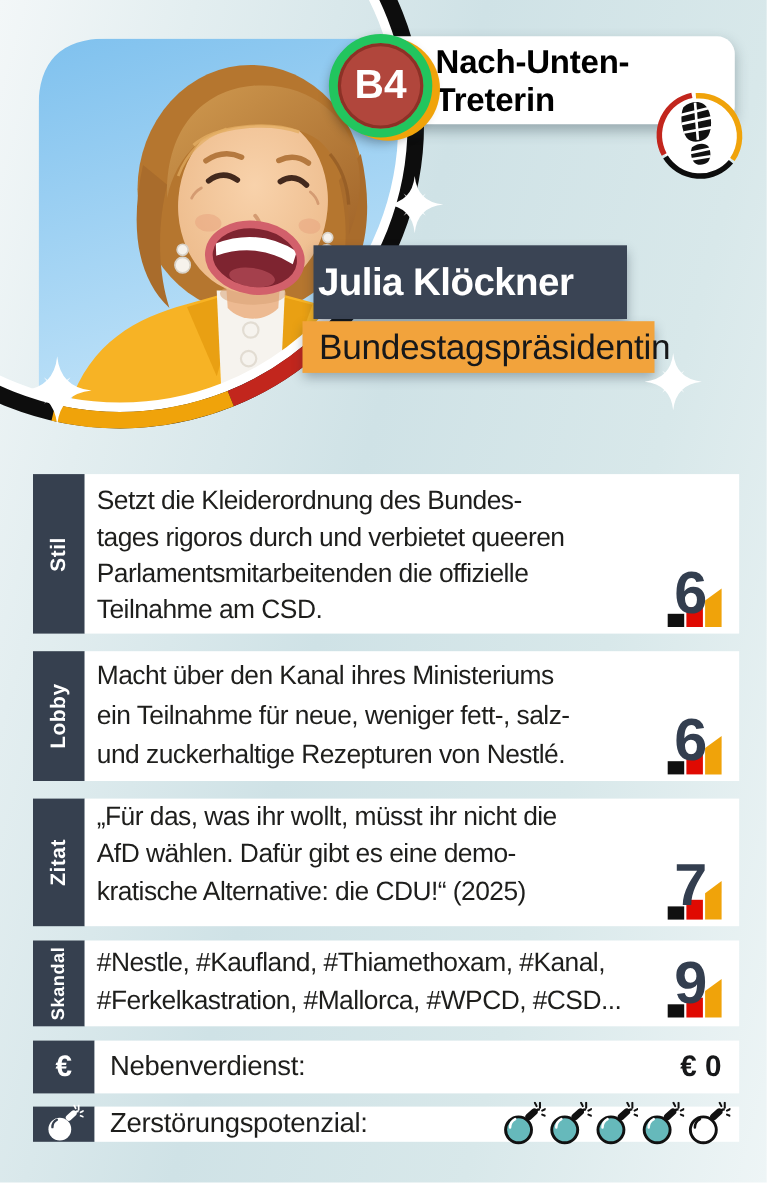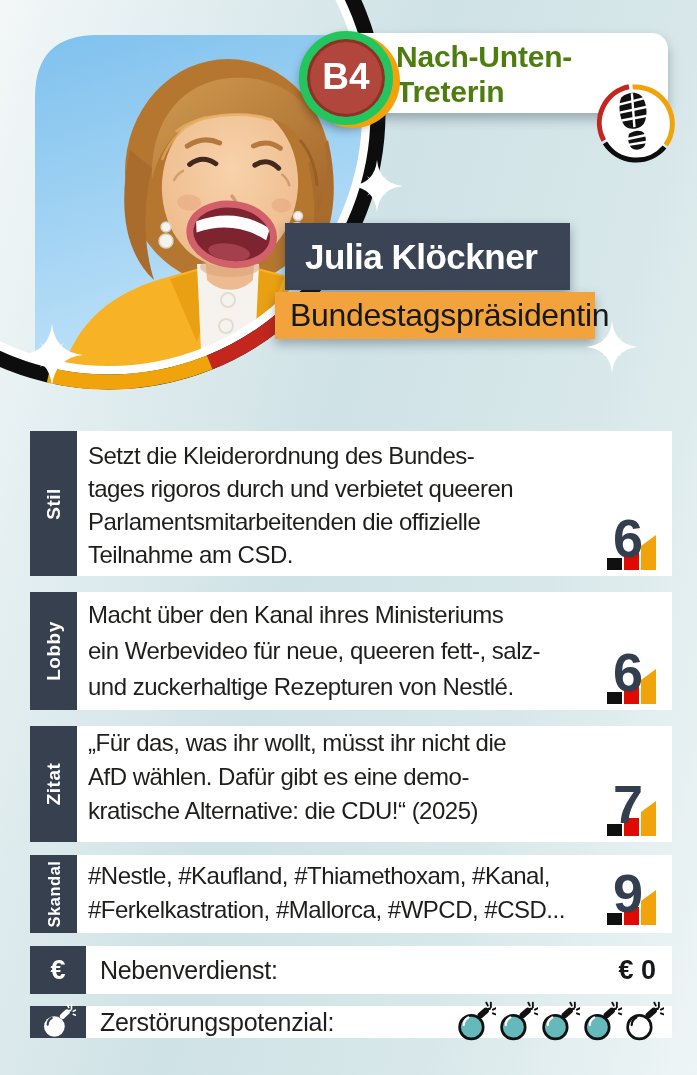--- a/index.html
+++ b/index.html
@@ -13,21 +13,21 @@
   #hero{left:0;top:0;z-index:1;pointer-events:none;}
   #sparkles{left:0;top:0;z-index:6;pointer-events:none;}
   
   .banner{
     left:332px;top:33px;width:336px;height:80px;background:#ffffff;
     border-radius:16px;z-index:2;
     box-shadow:0 6px 12px rgba(40,60,70,.35);
   }
   .banner-title{
     position:absolute;left:64px;top:6px;
-    font-size:30px;font-weight:bold;line-height:35px;color:#4d7c0f;
+    font-size:30px;font-weight:bold;line-height:35px;color:#000000;
     white-space:pre-line;letter-spacing:-0.2px;
   }
   
   .badge{
     left:299px;top:31px;width:78px;height:78px;border-radius:50%;
     background:#b1463c;border:8px solid #22c55e;z-index:4;
     box-shadow:7px 3px 0 0 #f0a30a, 0 5px 10px rgba(0,0,0,.3), inset 0 0 0 3px #8c3126;
     text-align:center;
   }
   .badge span{
@@ -35,21 +35,21 @@
     letter-spacing:0px;
   }
   
   .boot{left:596px;top:83px;width:80px;height:80px;z-index:5;}
   
   .nameplate{
     left:285px;top:223px;width:285px;height:67px;background:#3a4454;z-index:3;
     box-shadow:0 5px 10px rgba(30,45,60,.4);
   }
   .nameplate span{
-    display:block;padding-left:20px;line-height:67px;
+    display:block;padding-left:4px;line-height:67px;
     font-size:35px;font-weight:bold;color:#ffffff;letter-spacing:-0.5px;
   }
   .roleplate{
     left:275px;top:292px;width:320px;height:47px;background:#f2a33c;z-index:3;
     box-shadow:0 5px 10px rgba(30,45,60,.35);
   }
   .roleplate span{
     display:block;padding-left:15px;line-height:47px;
     font-size:32px;color:#17181a;letter-spacing:-0.3px;
   }
@@ -252,21 +252,21 @@
     </svg>
   </div>
 </div>
 
 <div class="abs row r2" style="top:592px;height:118px;">
   <div class="tab">
     <span class="vlabel">Lobby</span>
   </div>
   <div class="content">
     <div class="rowtext">Macht über den Kanal ihres Ministeriums
-ein Werbevideo für neue, queeren fett-, salz-
+ein Teilnahme für neue, weniger fett-, salz-
 und zuckerhaltige Rezepturen von Nestlé.</div>
     <svg class="score" width="58" height="66" viewBox="0 0 58 66">
       <rect x="3" y="52" width="15" height="12" fill="#101010"></rect>
       <rect x="20" y="46" width="15" height="18" fill="#e00a02"></rect>
       <polygon points="37,40 52,29 52,64 37,64" fill="#f0a30a"></polygon>
       <text x="24" y="51" text-anchor="middle" class="scoreNum">6</text>
     </svg>
   </div>
 </div>
 

